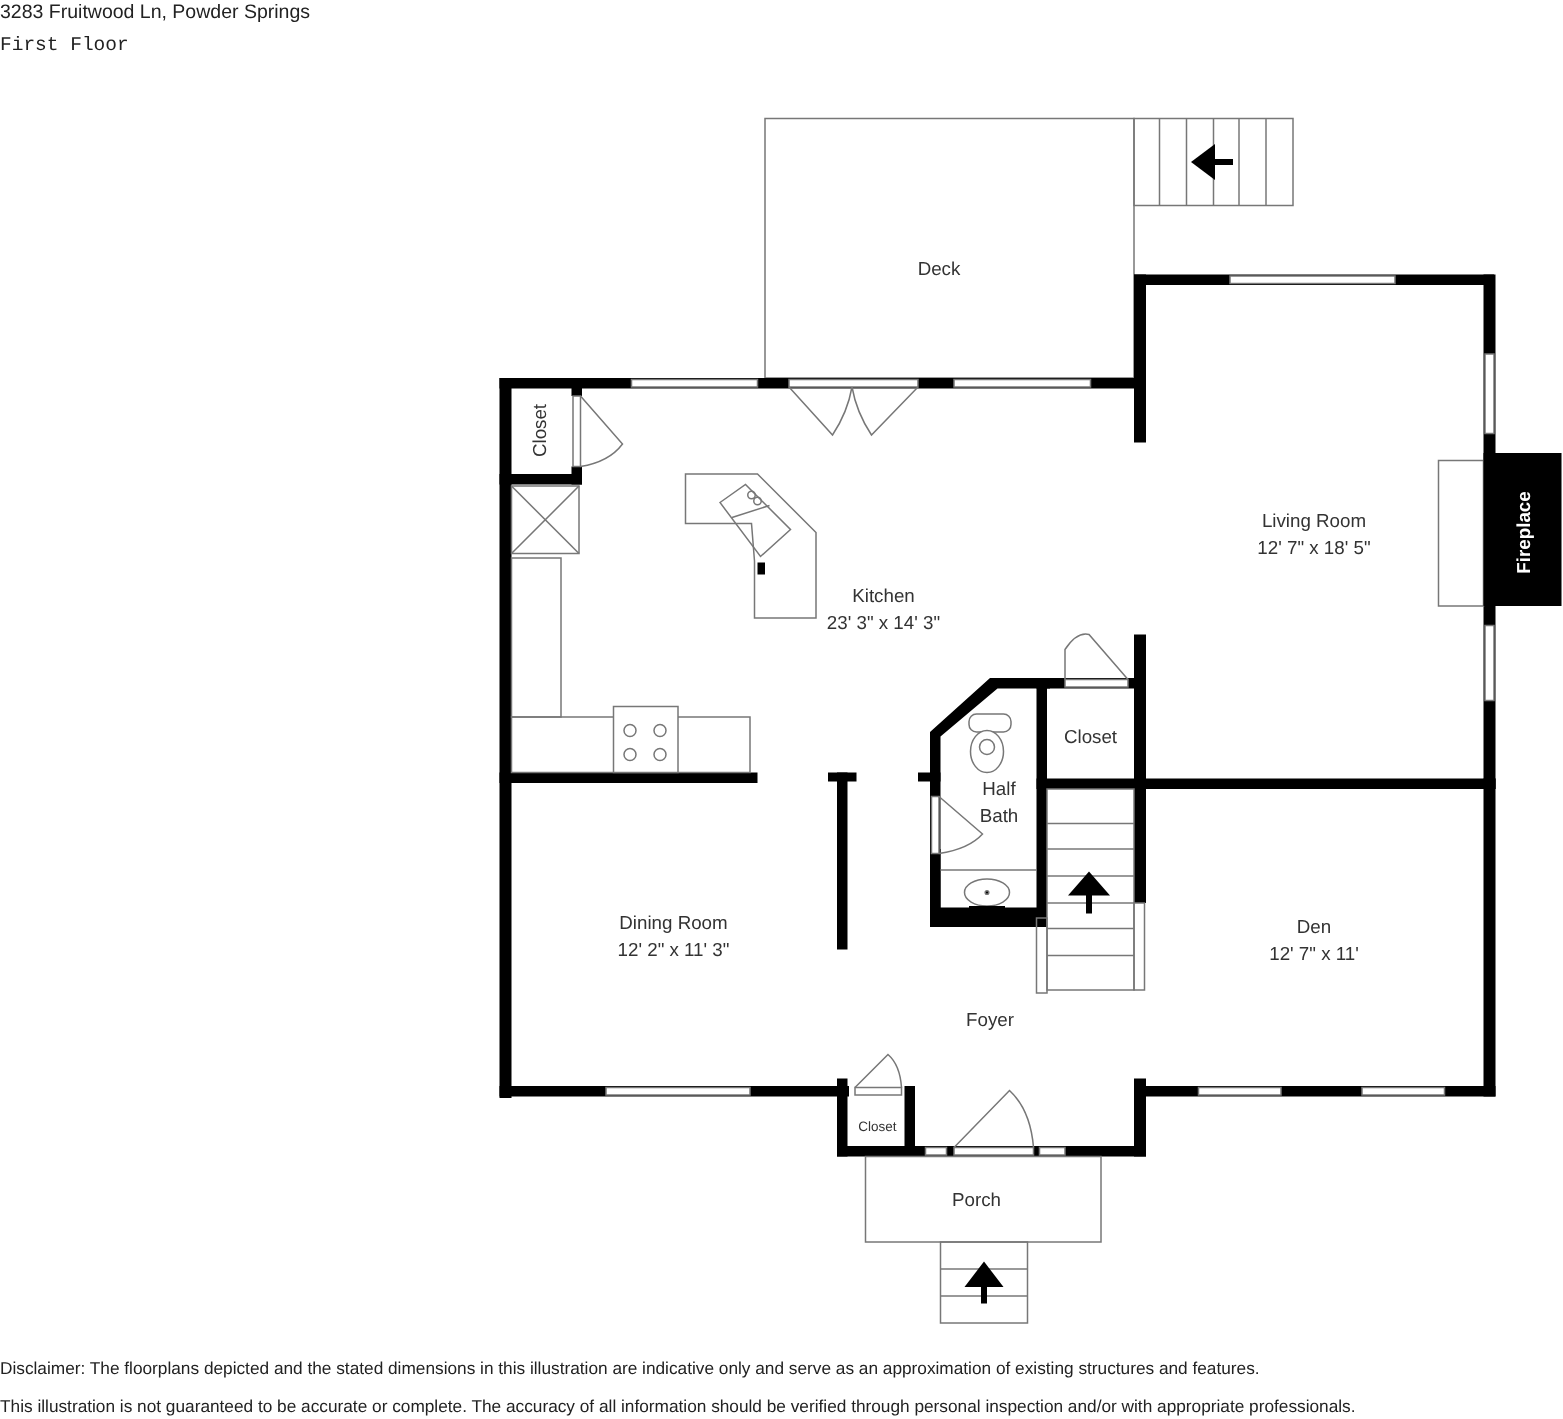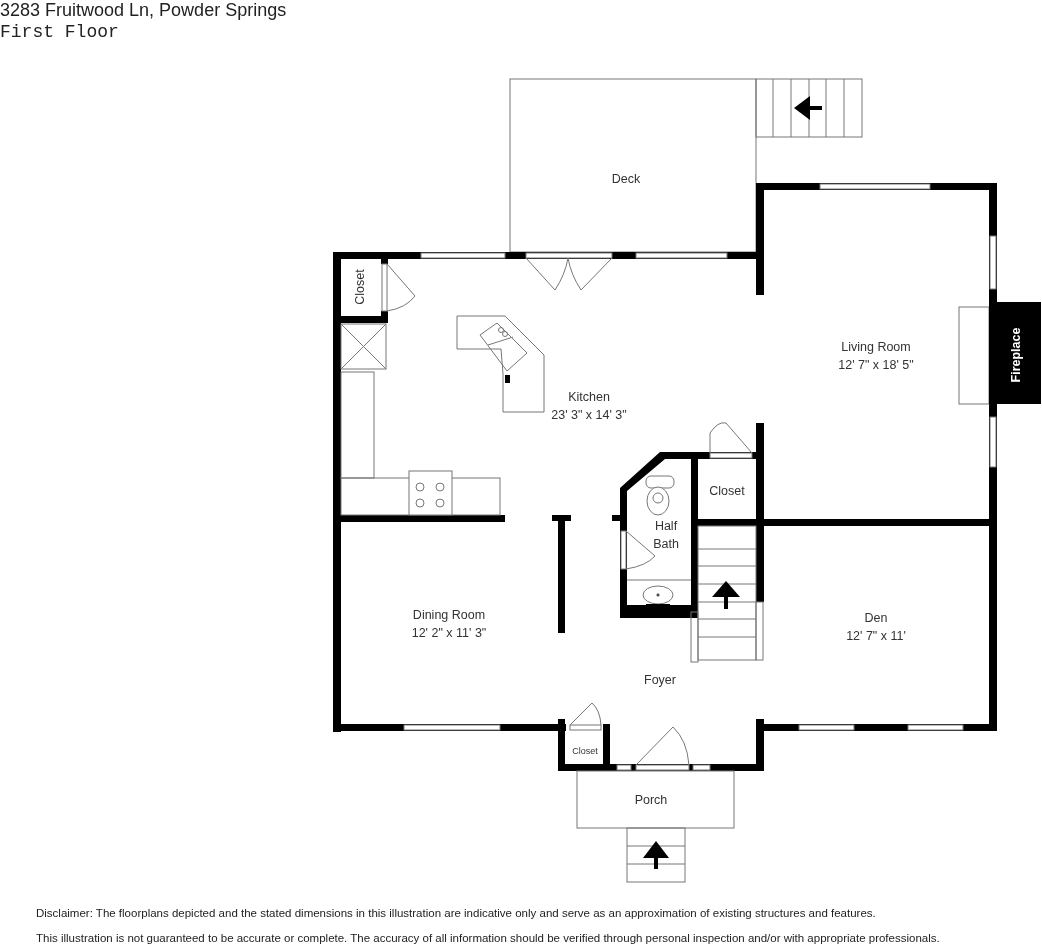--- a/index.html
+++ b/index.html
@@ -1,19 +1,19 @@
 <!DOCTYPE html>
 <html><head>
 <meta charset="utf-8">
 <style>
   html, body { margin: 0; padding: 0; background: #ffffff; }
   body { width: 1042px; height: 946px; position: relative; overflow: hidden;
          font-family: "Liberation Sans", sans-serif; color: #333; }
-  .hdr { position: absolute; left: 0; font-size: 18px; color: #222; white-space: nowrap; }
-  .disc { position: absolute; left: 16px; font-size: 11.5px; color: #222; white-space: nowrap; padding-left: 20px; }
+  .hdr { position: absolute; left: 0; font-size: 13px; color: #222; white-space: nowrap; }
+  .disc { position: absolute; left: 0; font-size: 11.5px; color: #222; white-space: nowrap; }
   svg.plan { position: absolute; left: 0; top: 0; }
   .lbl { font-family: "Liberation Sans", sans-serif; font-size: 12.5px; fill: #333; }
   .lbl-sm { font-family: "Liberation Sans", sans-serif; font-size: 9px; fill: #333; }
   .lbl-w { font-family: "Liberation Sans", sans-serif; font-size: 12.5px; fill: #fff; font-weight: bold; }
 </style>
 </head>
 <body>
 
 <div class="hdr" style="top:0px;">3283 Fruitwood Ln, Powder Springs</div>
 <div class="hdr" style="top:22px;font-family:Liberation Mono, monospace;">First Floor</div>

